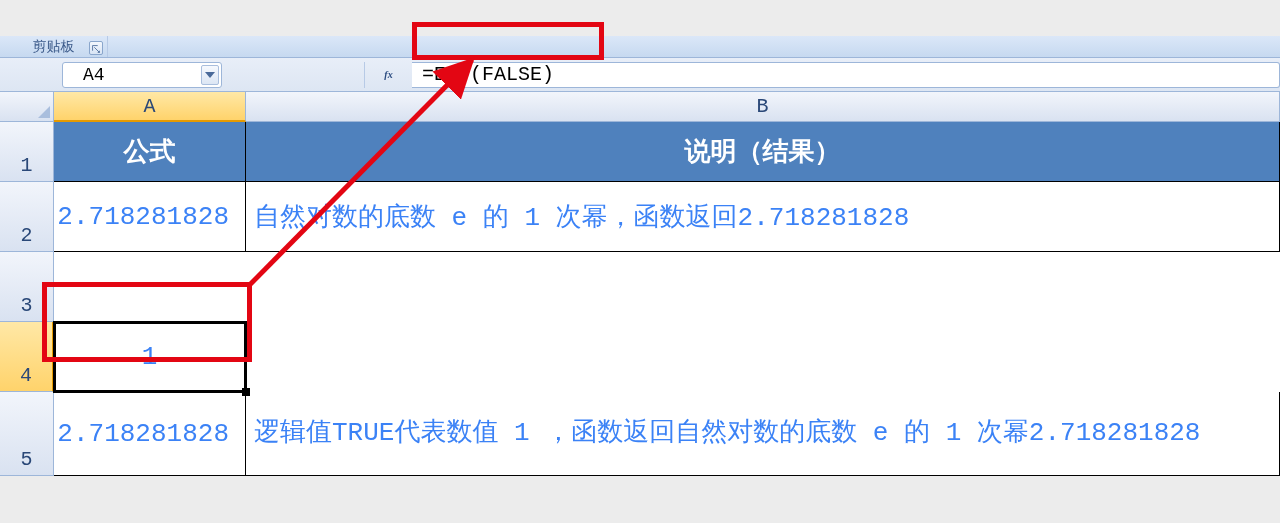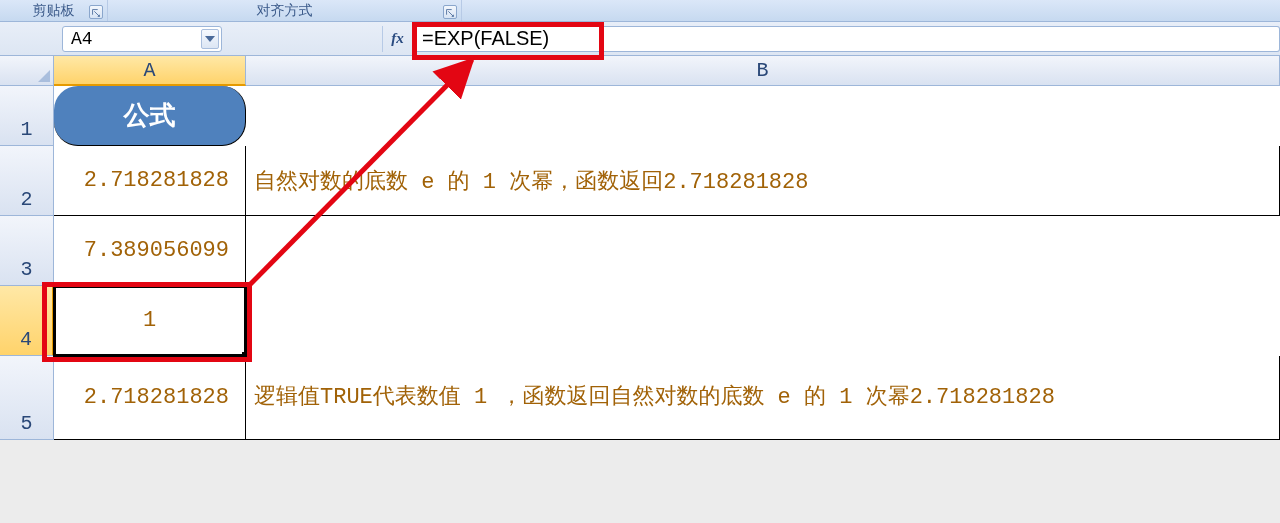--- a/index.html
+++ b/index.html
@@ -14,20 +14,21 @@
 
   
   .ribbon-groups {
     display: flex;
     width: 100%;
     height: 22px;
     background: linear-gradient(#dbe7f8, #c6d9f0);
     border-bottom: 1px solid #9db6d9;
     font-size: 14px;
     color: #3b5a8a;
+    margin-top: 36px;
   }
   .ribbon-group {
     position: relative;
     display: flex;
     align-items: center;
     justify-content: center;
     border-right: 1px solid #b7cae6;
     height: 100%;
   }
   .ribbon-group .launcher {
@@ -59,59 +60,59 @@
     width: 160px;
     height: 26px;
     background: #fff;
     border: 1px solid #9db6d9;
     border-radius: 3px;
     display: flex;
     align-items: center;
     font-family: Consolas, "Courier New", monospace;
     font-size: 18px;
     color: #000;
-    padding-left: 8px;
+    padding-left: 20px;
     position: relative;
   }
   .name-box .dd {
     position: absolute;
     right: 2px; top: 2px;
     width: 18px; height: 20px;
     display: flex; align-items:center; justify-content:center;
     background: linear-gradient(#f6f9fe,#dce6f4);
     border: 1px solid #a9bedd;
     border-radius: 2px;
   }
   .name-box .dd svg { width: 10px; height: 6px; }
   .fx-gap {
     width: 190px;
     height: 26px;
     display: flex;
     justify-content: flex-end;
     align-items: center;
   }
   .fx-btn {
-    width: 30px;
+    width: 48px;
     height: 26px;
     display:flex; align-items:center; justify-content:center;
     font-style: italic;
     font-family: "Times New Roman", serif;
-    font-size: 15px;
+    font-size: 10px;
     font-weight: bold;
     color: #2a4b80;
     border-left: 1px solid #b7cae6;
   }
   .formula-input {
     flex: 1;
     height: 26px;
     background: #fff;
     border: 1px solid #9db6d9;
     border-left: none;
     border-radius: 0 3px 3px 0;
-    font-family: Liberation Sans, sans-serif;
+    font-family: Liberation Mono, monospace;
     font-size: 20px;
     color: #000;
     padding: 0 10px;
     outline: none;
     display: flex;
     align-items: center;
   }
 
   
   .sheet {
@@ -154,37 +155,36 @@
     padding-bottom: 4px;
   }
   .row-head.sel {
     background: linear-gradient(#ffe8a6,#ffd36b);
     border-right: 2px solid #e69a00;
   }
   .cell {
     border-right: 1px solid #000;
     border-bottom: 1px solid #000;
     font-family: "SimSun","Courier New",monospace;
-    font-size: 22px;
-    color: #a16207;
+    font-size: 26px;
+    color: #3b82f6;
     display:flex; align-items:center;
     padding: 0 8px;
     background:#fff;
   }
   .cell.center { justify-content:center; }
   .cell.right  { justify-content:flex-end; padding-right:16px; }
   .cell.header {
     background: #4f81bd;
     color: #fff;
     font-size: 26px;
     font-weight: bold;
     justify-content:center;
     border-right: 1px solid #000;
     border-bottom: 1px solid #000;
-    border-radius: 24px;
   }
   .cell.wrap { white-space: normal; line-height:1.25; padding-top:4px; padding-bottom:4px; }
   .row-data .cell:first-of-type { border-left: 1px solid #000; }
 
   
   .colA { width: 192px; }
   .colB { width: 1016px; }
   
   .hdr-row { height: 30px; }
 
@@ -220,29 +220,20 @@
 <div class="ribbon-groups">
   <div class="ribbon-group" style="width:108px">
     <span>剪贴板</span>
     <span class="launcher">
       <svg viewBox="0 0 14 14">
           <path d="M3 3 h6 M3 3 v6 M5 5 l6 6" stroke="#4a6a9a" stroke-width="1" fill="none"></path>
           <path d="M9 11 l2 0 l0 -2" stroke="#4a6a9a" stroke-width="1" fill="none"></path>
         </svg>
     </span>
   </div>
-  <div class="ribbon-group" style="width:354px">
-    <span>对齐方式</span>
-    <span class="launcher">
-      <svg viewBox="0 0 14 14">
-          <path d="M3 3 h6 M3 3 v6 M5 5 l6 6" stroke="#4a6a9a" stroke-width="1" fill="none"></path>
-          <path d="M9 11 l2 0 l0 -2" stroke="#4a6a9a" stroke-width="1" fill="none"></path>
-        </svg>
-    </span>
-  </div>
 </div>
 
 <div class="formula-row">
   <div class="before-namebox"></div>
   <div class="name-box">
     <span>A4</span>
     <span class="dd">
       <svg viewBox="0 0 10 6">
           <path d="M0 0 L5 6 L10 0 Z" fill="#4a6a9a"></path>
         </svg>
@@ -264,31 +255,31 @@
           <path d="M12 0 L12 12 L0 12 Z" fill="#a9bedd"></path>
         </svg>
     </div>
     <div class="col-head colA sel">A</div>
     <div class="col-head colB" style="flex:1">B</div>
   </div>
 
   <div class="sheet-row row-data" style="height:60px">
     <div class="row-head">1</div>
     <div class="cell header colA">公式</div>
+    <div class="cell header colB" style="flex:1">说明（结果）</div>
   </div>
 
   <div class="sheet-row row-data" style="height:70px">
     <div class="row-head">2</div>
     <div class="cell right colA">2.718281828</div>
     <div class="cell colB" style="flex:1">自然对数的底数 e 的 1 次幂，函数返回2.718281828</div>
   </div>
 
   <div class="sheet-row row-data" style="height:70px">
     <div class="row-head">3</div>
-    <div class="cell right colA">7.389056099</div>
   </div>
 
   <div class="sheet-row row-data" id="row4" style="height:70px">
     <div class="row-head sel">4</div>
     <div class="cell center colA" id="cellA4">1</div>
   </div>
 
   <div class="sheet-row row-data" style="height:84px">
     <div class="row-head">5</div>
     <div class="cell right colA">2.718281828</div>

